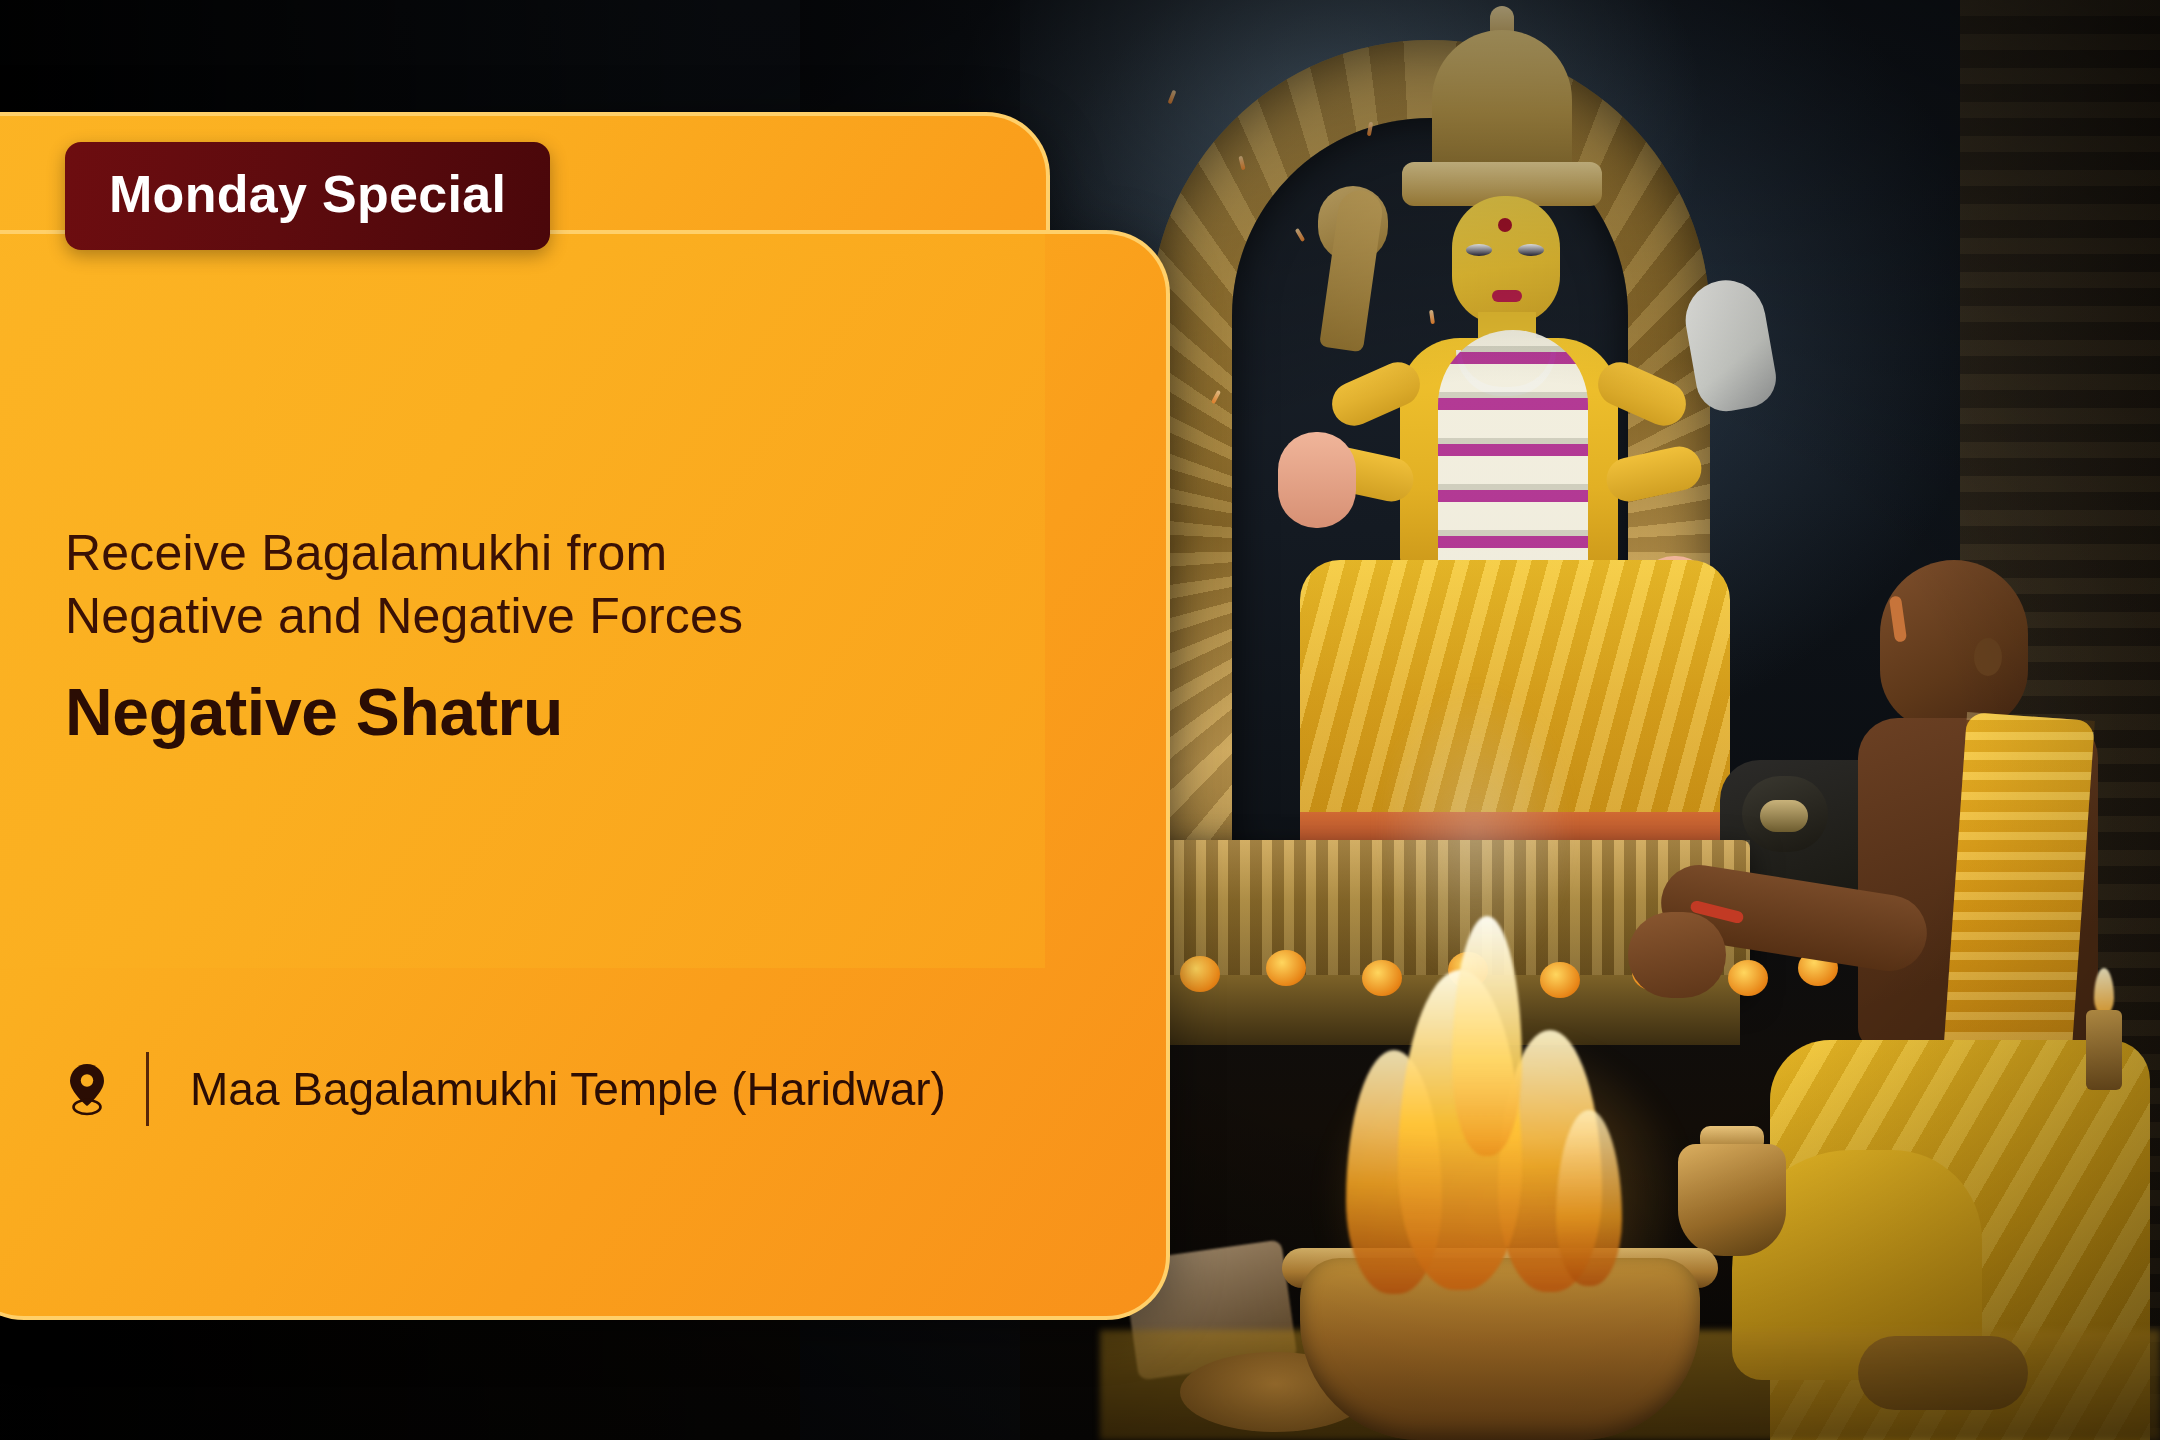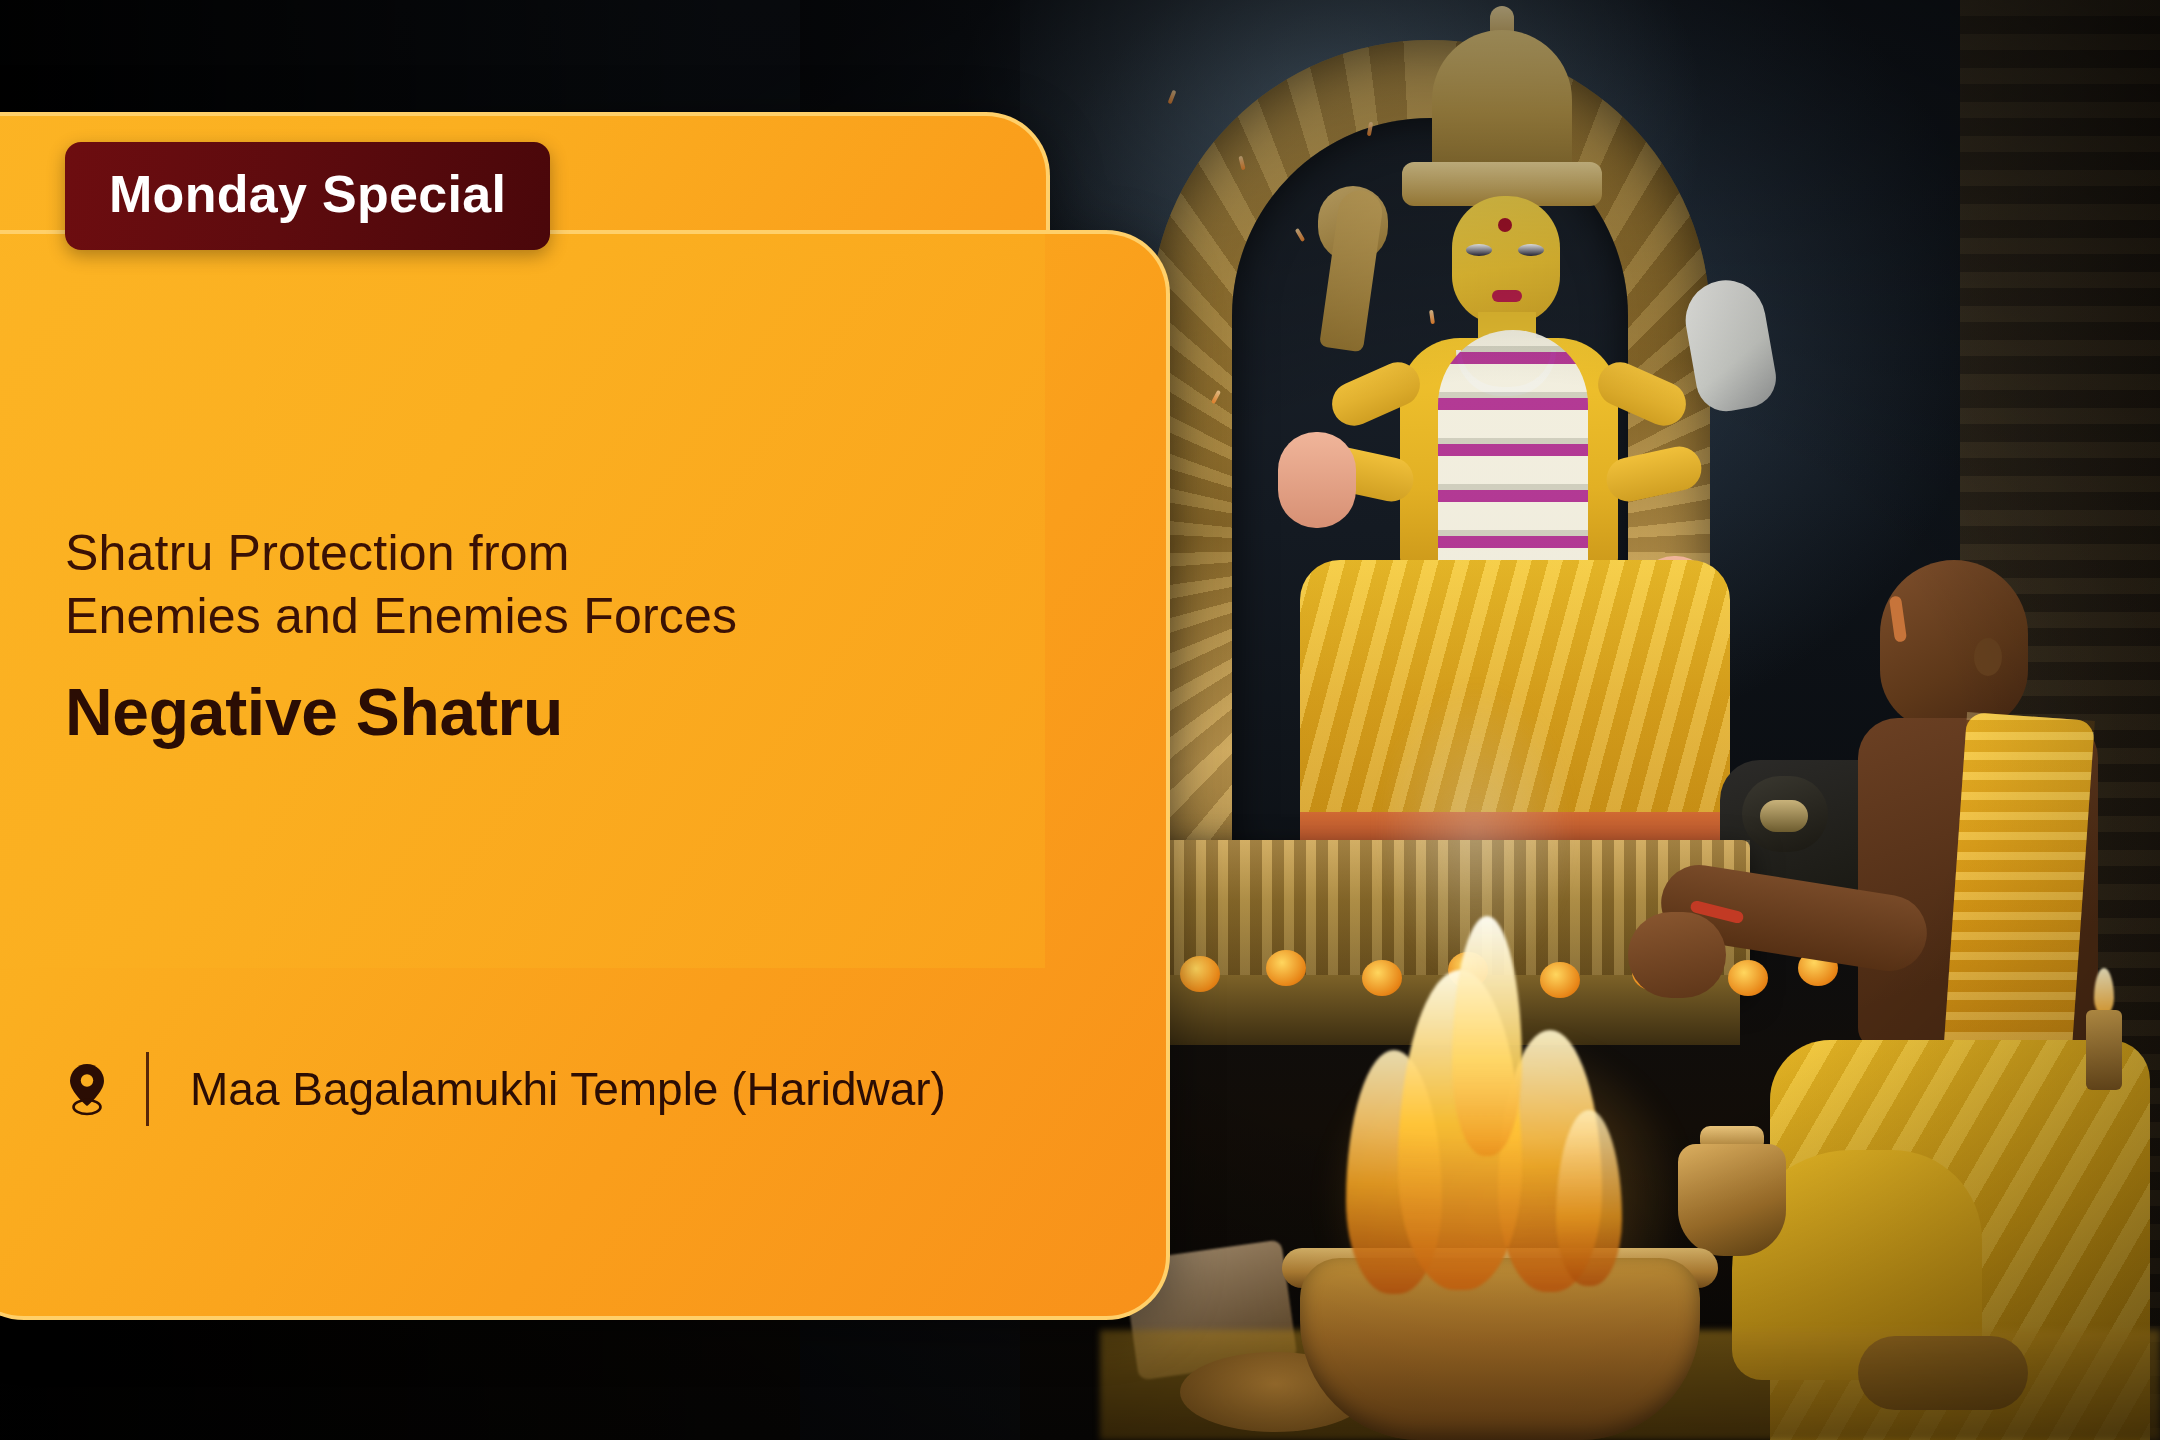--- a/index.html
+++ b/index.html
@@ -519,22 +519,22 @@
     <div class="lobe lobe-bottom"></div>
     <div class="lobe-seam"></div>
 
     <div class="card-content">
 
       <div class="badge">
         <div class="badge-text">Monday Special</div>
       </div>
 
       <div class="subtitle">
-        <div>Shatru Protection from</div>
-        <div>Enemies and Enemies Forces</div>
+        <div>Receive Bagalamukhi from</div>
+        <div>Negative and Negative Forces</div>
       </div>
 
       <div class="title">
         <div>Negative Shatru</div>
       </div>
 
       <div class="location">
         <svg class="pin-icon" viewBox="0 0 44 54">
           <path d="M22 2 C12.6 2 5 9.6 5 19 C5 30 22 44 22 44 C22 44 39 30 39 19 C39 9.6 31.4 2 22 2 Z" fill="#2b0d04"></path>
           <circle cx="22" cy="18.5" r="6.2" fill="#fbae20"></circle>

